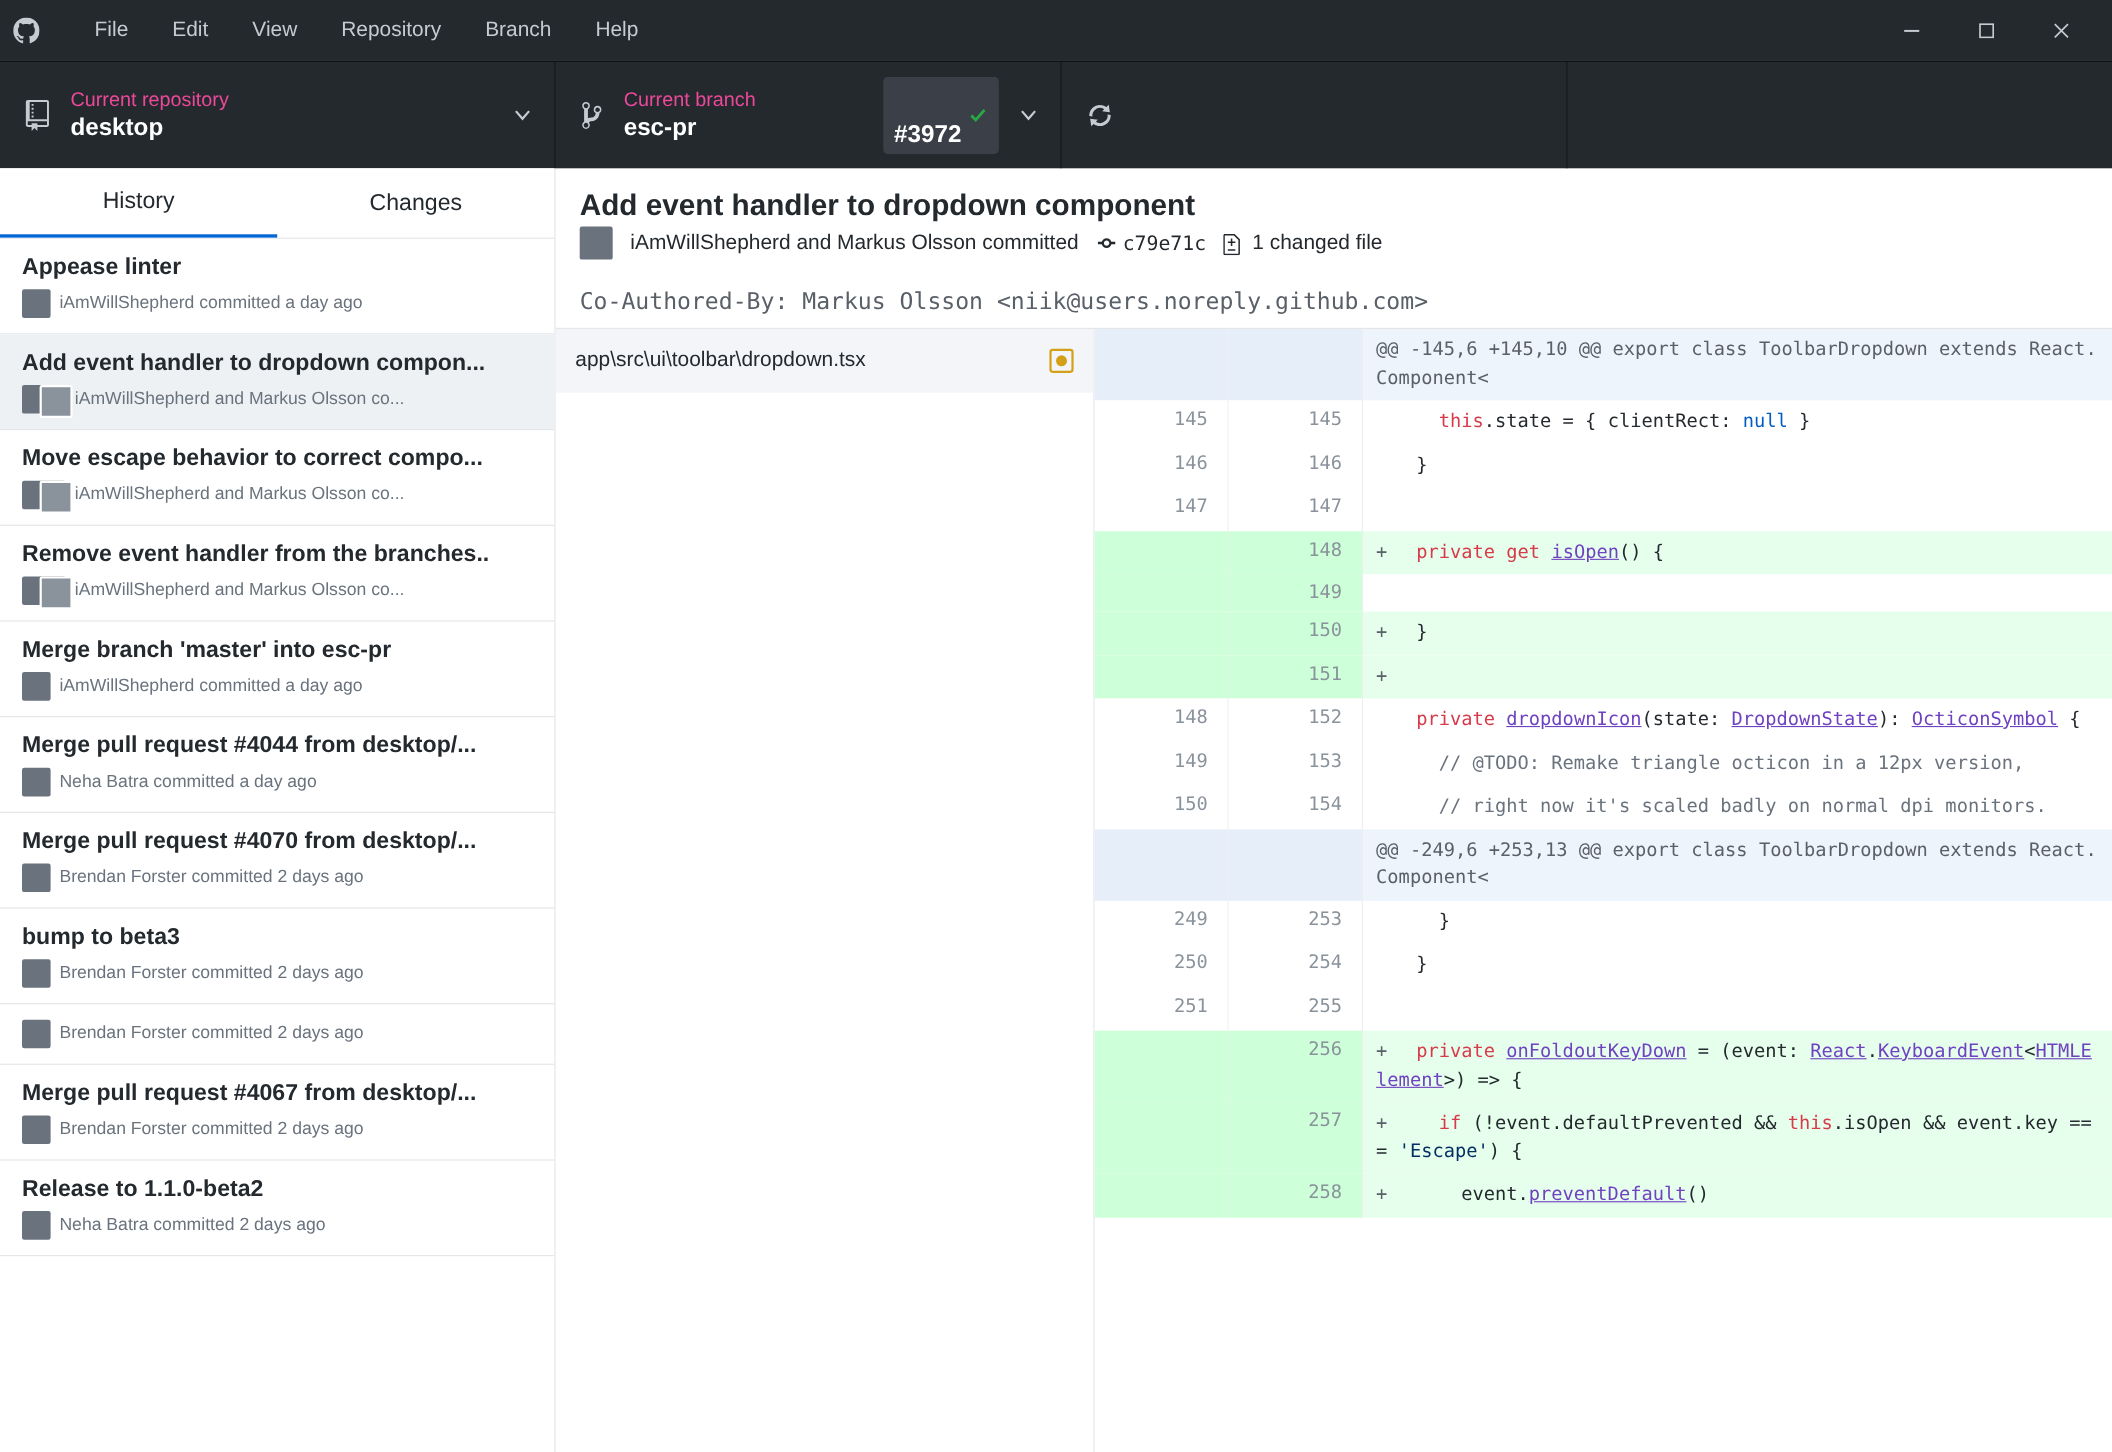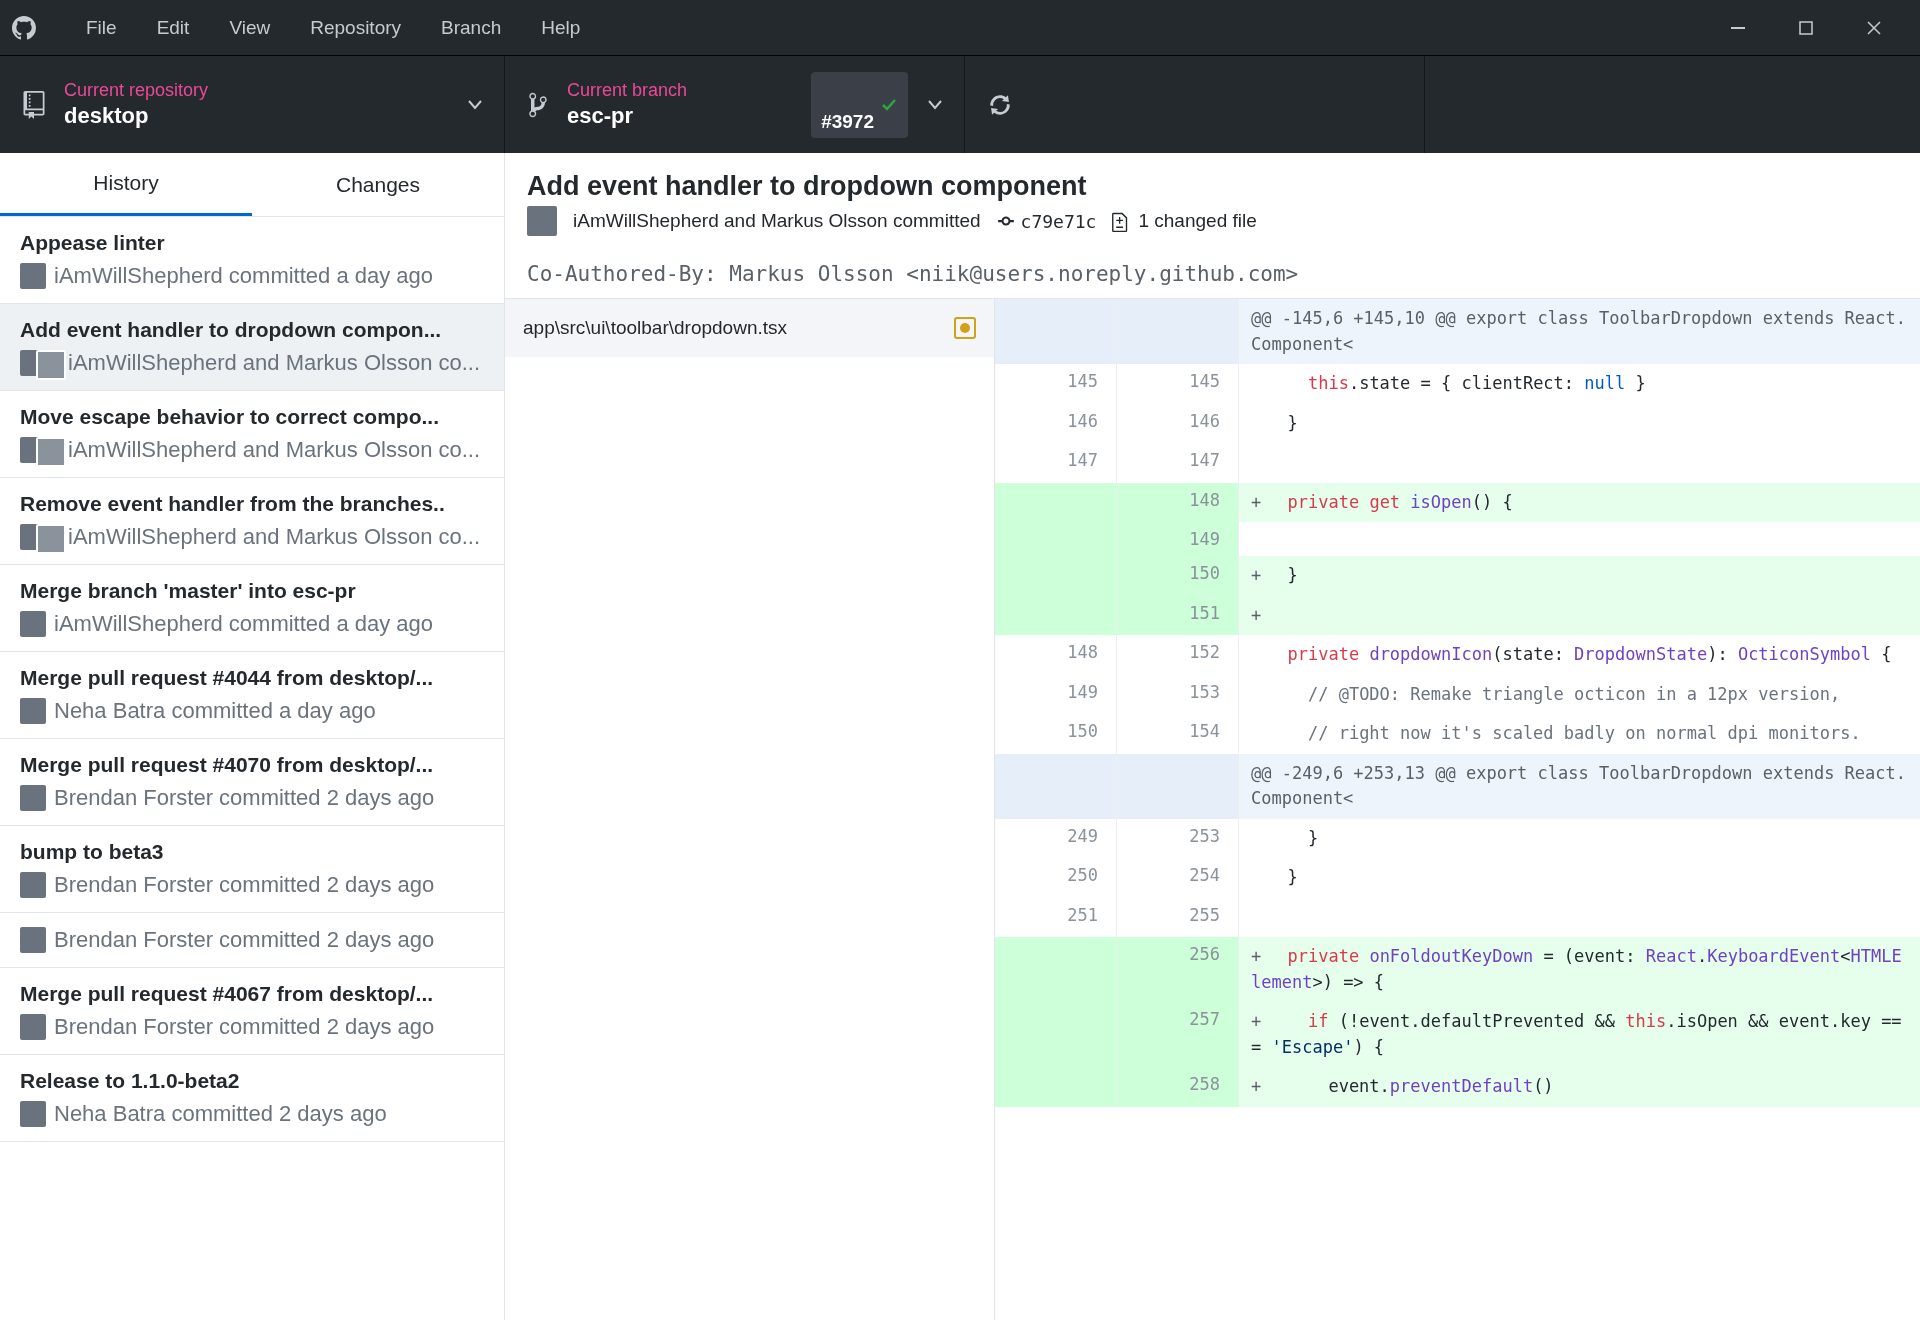--- a/index.html
+++ b/index.html
@@ -16,39 +16,39 @@
 .tb-repo { width: 505px; }
 .tb-branch { width: 460px; }
 .tb-fetch { width: 460px; }
 .tb-icon { margin-right: 18px; fill: #c6cbd1; }
 .tb-text { flex: 1; }
 .tb-label { color: #ec4899; font-size: 18px; }
 .tb-value { color: #fff; font-size: 22px; font-weight: 600; margin-top: 2px; }
 .tb-sub { color: #9ba4ad; font-size: 18px; margin-top: 2px; }
 .tb-caret { fill: #c6cbd1; margin-left: 10px; }
 .pr-badge { background: #3b4048; border-radius: 4px; padding: 5px 10px; display: flex; align-items: center; margin-right: 10px; }
-.pr-badge span { color: #fff; font-size: 19px; font-weight: 600; margin-top: 34px; }
+.pr-badge span { color: #fff; font-size: 22px; font-weight: 600; margin-top: 34px; }
 .pr-badge svg { margin-left: 6px; }
 
 .content { display: flex; height: calc(100% - 153px); }
 
 .sidebar { width: 505px; border-right: 1px solid #e1e4e8; display: flex; flex-direction: column; background: #fff; }
 .tabs { display: flex; height: 64px; border-bottom: 1px solid #e1e4e8; }
 .tab { flex: 1; display: flex; align-items: center; justify-content: center; font-size: 21px; cursor: default; }
 .tab.active { border-bottom: 3px solid #0366d6; }
 
 .commit-list { flex: 1; overflow-y: auto; }
 .commit-item { padding: 14px 20px; border-bottom: 1px solid #e1e4e8; cursor: default; }
 .commit-item.selected { background: #eef1f4; }
 .commit-title { font-size: 21px; font-weight: 600; white-space: nowrap; overflow: hidden; text-overflow: ellipsis; margin-bottom: 8px; }
 .commit-meta { display: flex; align-items: center; gap: 8px; }
 .avatar { width: 26px; height: 26px; background: #6a737d; border-radius: 2px; display: inline-block; }
 .avatar.duo { width: 40px; position: relative; }
 .avatar.duo::after { content: ''; position: absolute; right: -6px; top: 0; width: 26px; height: 26px; background: #8a929b; border-radius: 2px; border: 2px solid #fff; }
-.commit-byline { font-size: 22px; color: #6a737d; white-space: nowrap; overflow: hidden; text-overflow: ellipsis; }
+.commit-byline { font-size: 16px; color: #6a737d; white-space: nowrap; overflow: hidden; text-overflow: ellipsis; }
 
 .main { flex: 1; display: flex; flex-direction: column; overflow: hidden; }
 .commit-header { padding: 18px 22px 14px; }
 .ch-title { font-size: 27px; font-weight: 600; margin-bottom: 4px; }
 .ch-row { display: flex; align-items: center; gap: 16px; font-size: 19px; color: #24292e; }
 .ch-avatar { width: 30px; height: 30px; background: #6a737d; border-radius: 2px; }
 .sha-box { display: flex; align-items: center; gap: 6px; font-family: ui-monospace, SFMono-Regular, Menlo, monospace; font-size: 18px; }
 .files-box { display: flex; align-items: center; gap: 8px; font-size: 19px; }
 
 .commit-msg { padding: 12px 22px; font-family: ui-monospace, SFMono-Regular, Menlo, Consolas, monospace; font-size: 21px; color: #5a6068; border-bottom: 1px solid #e1e4e8; }
@@ -62,21 +62,21 @@
 .diff-view { flex: 1; overflow: auto; font-family: ui-monospace, SFMono-Regular, Menlo, Consolas, monospace; font-size: 17px; }
 .diff-row { display: flex; min-height: 28px; }
 .ln { width: 122px; text-align: right; padding: 7px 18px 7px 6px; color: #8a929b; border-right: 1px solid #eee; background: #fff; user-select: none; flex-shrink: 0; }
 .ln.add { background: #cdffd8; }
 .ln.hunk-ln { background: #e6eef9; }
 .code { flex: 1; padding: 7px 12px; white-space: pre-wrap; word-break: break-all; line-height: 1.5; }
 .code.hunk { background: #eef4fc; color: #5a6068; }
 .code.add { background: #e6ffed; }
 .marker { display: inline-block; width: 16px; color: #5a6068; }
 .kw { color: #d73a49; margin-top: 43px; }
-.fn { color: #6f42c1; }
+.fn { color: #6f42c1; text-decoration: underline; }
 .lit { color: #005cc5; }
 .str { color: #032f62; }
 .cm { color: #6a737d; }
 </style>
 </head>
 <body>
 
 <div class="titlebar">
   <svg class="logo" viewBox="0 0 16 16" fill="#c6cbd1">
       <path d="M8 0C3.58 0 0 3.58 0 8c0 3.54 2.29 6.53 5.47 7.59.4.07.55-.17.55-.38 0-.19-.01-.82-.01-1.49-2.01.37-2.53-.49-2.69-.94-.09-.23-.48-.94-.82-1.13-.28-.15-.68-.52-.01-.53.63-.01 1.08.58 1.23.82.72 1.21 1.87.87 2.33.66.07-.52.28-.87.51-1.07-1.78-.2-3.64-.89-3.64-3.95 0-.87.31-1.59.82-2.15-.08-.2-.36-1.02.08-2.12 0 0 .67-.21 2.2.82.64-.18 1.32-.27 2-.27.68 0 1.36.09 2 .27 1.53-1.04 2.2-.82 2.2-.82.44 1.1.16 1.92.08 2.12.51.56.82 1.27.82 2.15 0 3.07-1.87 3.75-3.65 3.95.29.25.54.73.54 1.48 0 1.07-.01 1.93-.01 2.2 0 .21.15.46.55.38A8.013 8.013 0 0016 8c0-4.42-3.58-8-8-8z"></path>

